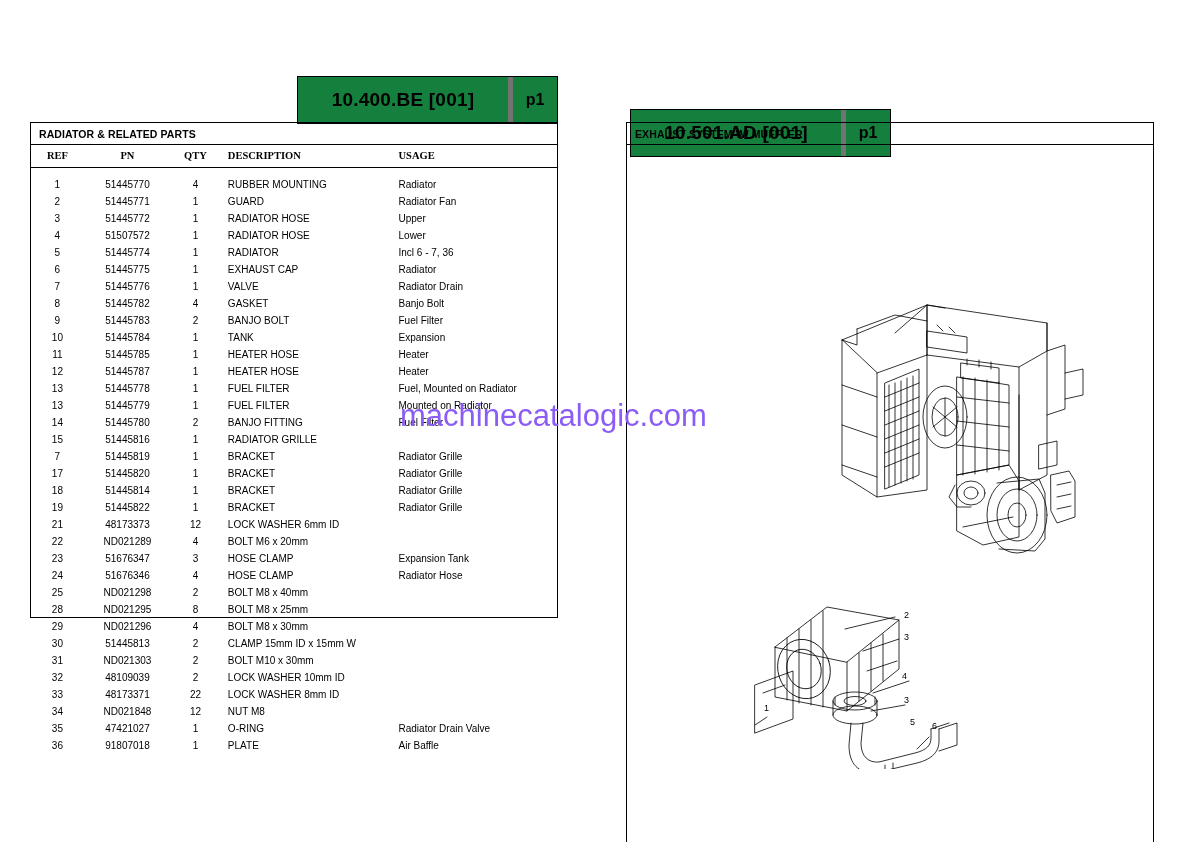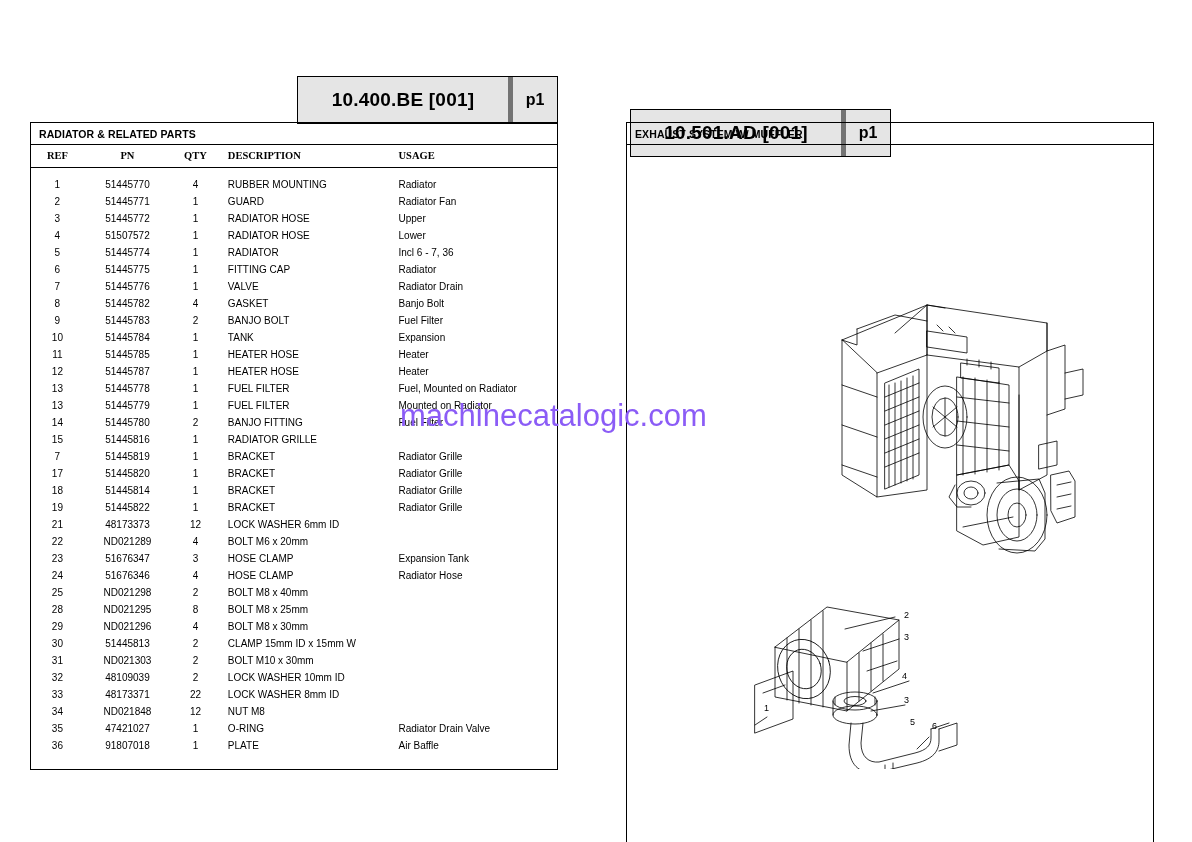--- a/index.html
+++ b/index.html
@@ -22,40 +22,40 @@
     width: 1192px;
     height: 842px;
   }
 
   
   .panel-left {
     position: absolute;
     left: 30px;
     top: 122px;
     width: 528px;
-    height: 648px;
+    height: 496px;
     border: 1px solid #000;
     box-sizing: border-box;
   }
   .panel-right {
     position: absolute;
     left: 626px;
     top: 122px;
     width: 528px;
     height: 808px;
     border: 1px solid #000;
     box-sizing: border-box;
   }
 
   
   .titlebox {
     position: absolute;
     box-sizing: border-box;
     border: 1px solid #000;
-    background: #e5e5e5;
+    background: #15803d;
     display: flex;
     align-items: stretch;
   }
   .titlebox .code {
     flex: 1;
     display: flex;
     align-items: center;
     justify-content: center;
     font-size: 19px;
     font-weight: bold;
@@ -232,21 +232,21 @@
             <td class="col-ref">5</td>
             <td class="col-pn">51445774</td>
             <td class="col-qty">1</td>
             <td class="col-desc">RADIATOR</td>
             <td class="col-usage">Incl 6 - 7, 36</td>
           </tr>
           <tr>
             <td class="col-ref">6</td>
             <td class="col-pn">51445775</td>
             <td class="col-qty">1</td>
-            <td class="col-desc">FITTING CAP</td>
+            <td class="col-desc">EXHAUST CAP</td>
             <td class="col-usage">Radiator</td>
           </tr>
           <tr>
             <td class="col-ref">7</td>
             <td class="col-pn">51445776</td>
             <td class="col-qty">1</td>
             <td class="col-desc">VALVE</td>
             <td class="col-usage">Radiator Drain</td>
           </tr>
           <tr>

